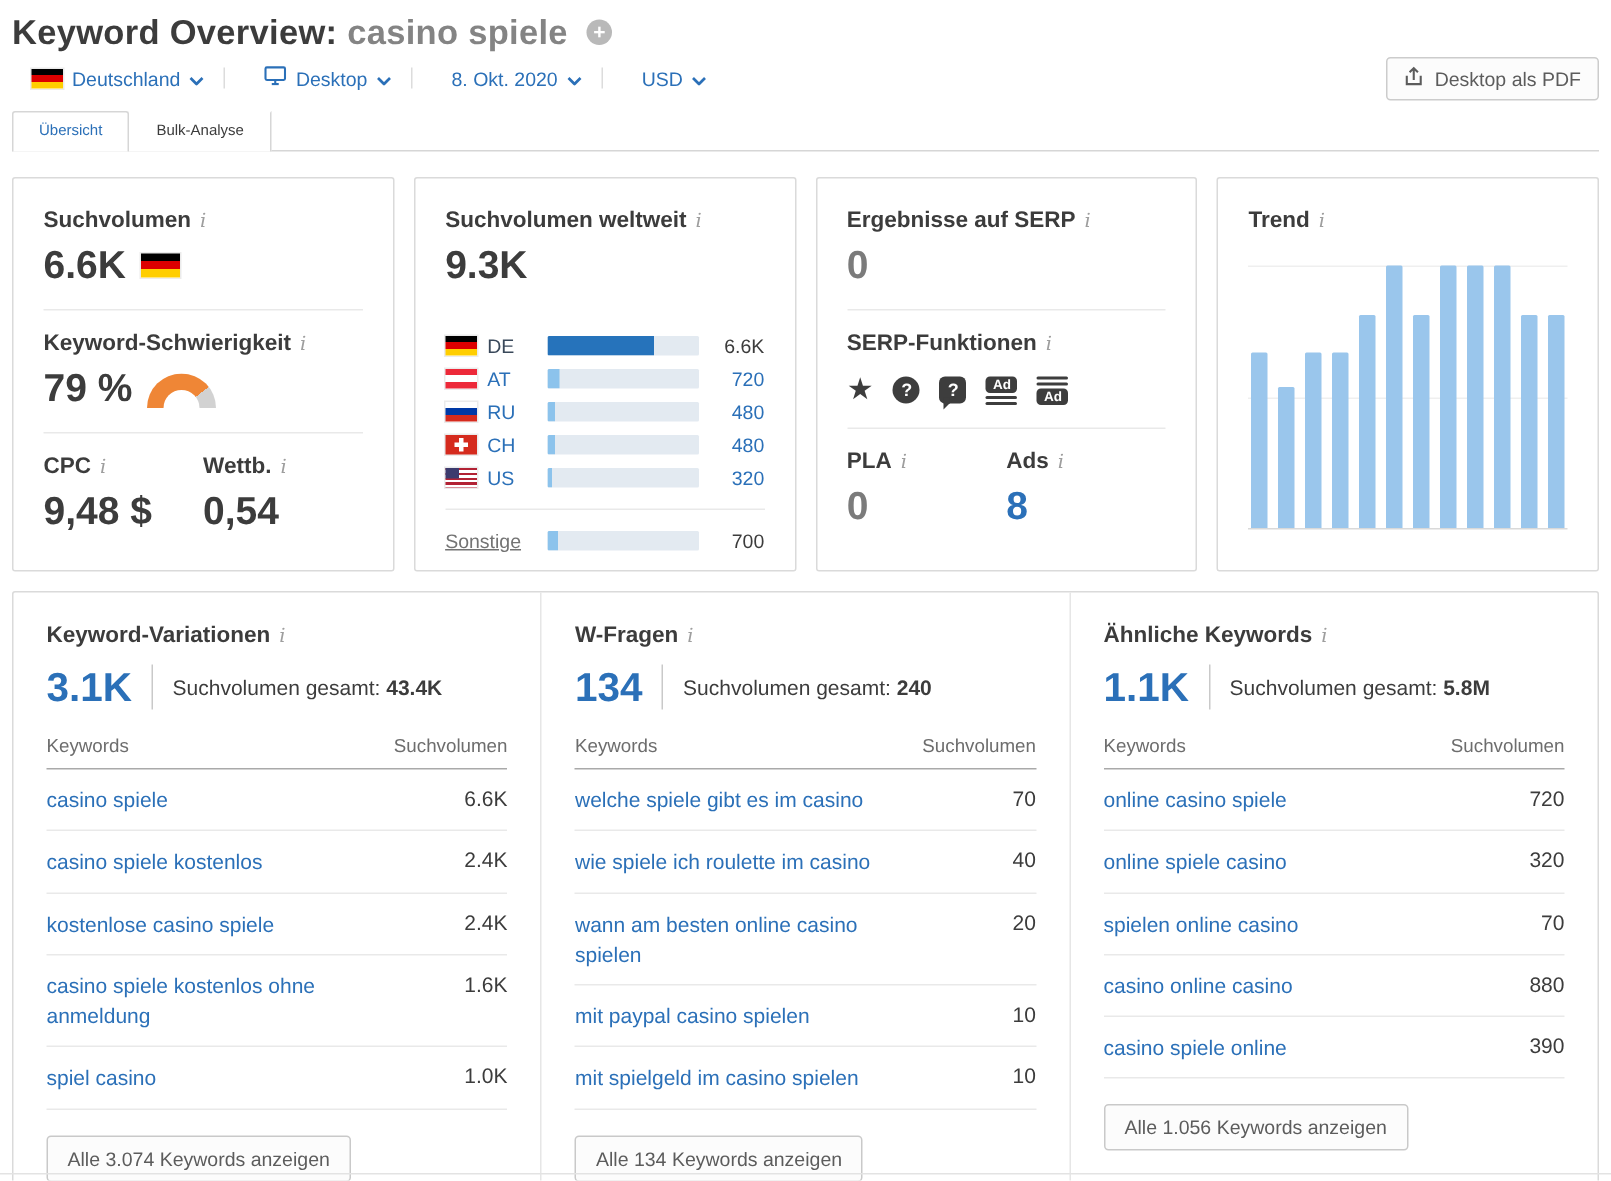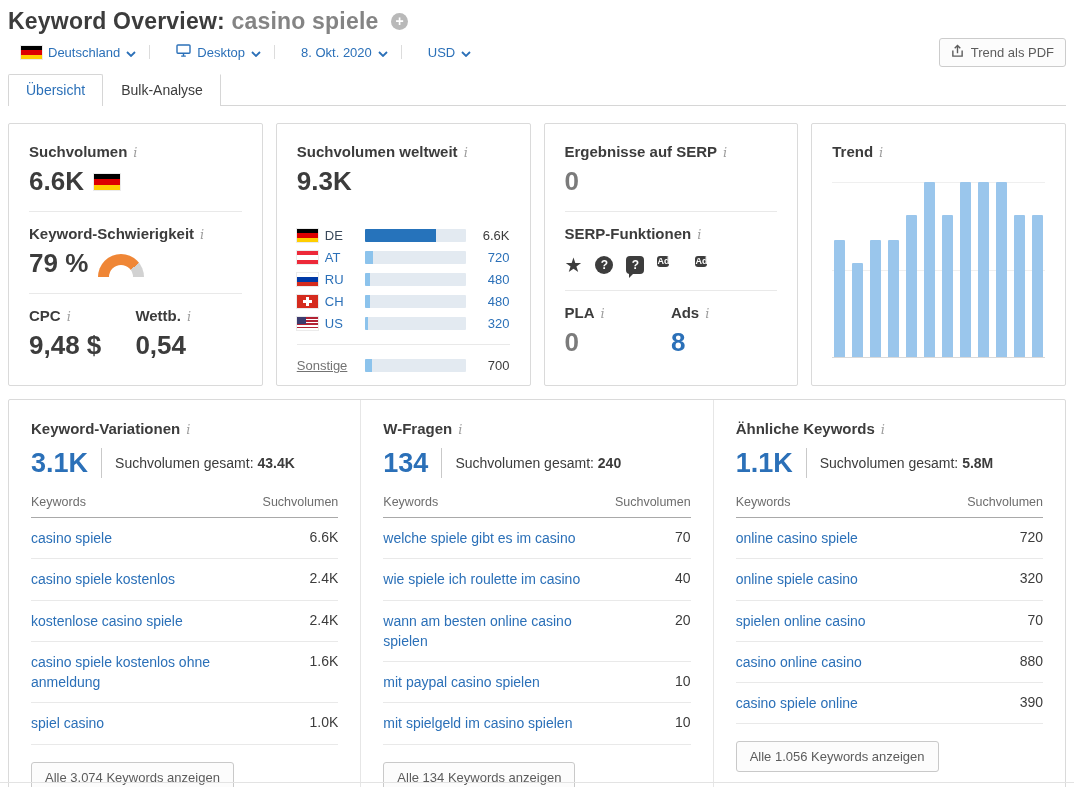--- a/index.html
+++ b/index.html
@@ -20,21 +20,21 @@
   .export-btn { position: absolute; right: 8px; top: 38px; display: flex; align-items: center;
     gap: 7px; border: 1px solid #cccccc; background: #fcfcfc; border-radius: 3px;
     padding: 5px 11px; font-size: 13px; color: #5c5c5c; cursor: pointer; }
 
   .filter-row { display: flex; align-items: center; margin-top: 9px; font-size: 13px; }
   .filter-item { display: flex; align-items: center; gap: 6px; color: #2b70b8; cursor: pointer; padding-left: 13px; }
   .filter-sep { width: 1px; height: 14px; background: #dcdcdc; margin: 0 13px; }
   .chev { margin-top: 1px; }
 
   .tabs-row { margin-top: 13px; display: flex; border-bottom: 1px solid #d6d6d6; }
-  .tab { font-size: 14px; padding: 7px 17px 8px; border: 1px solid transparent;
+  .tab { font-size: 10px; padding: 7px 17px 8px; border: 1px solid transparent;
     border-bottom: none; cursor: pointer; position: relative; top: 1px; background: #fff; }
   .tab.active { color: #2b70b8; border-color: #d6d6d6; border-radius: 2px 2px 0 0; }
   .tab.inactive { color: #3c3c3c; border-right: 1px solid #d6d6d6; }
 
   
   .cards-row { display: flex; gap: 13px; margin-top: 17px; }
   .card { background: #fff; border: 1px solid #dadada; border-radius: 2px;
     height: 263px; padding: 19px 20px; flex: 1; }
   .card-title { font-size: 15px; font-weight: bold; color: #3c3c3c; }
   .i-icon { font-family: "DejaVu Serif", serif; font-style: italic; font-weight: normal;
@@ -82,21 +82,21 @@
   
   .serp-icons { display: flex; align-items: center; gap: 13px; margin-top: 12px; height: 22px; }
   .star-ic { font-size: 20px; color: #3d3d3d; line-height: 1; }
   .qcirc { width: 18px; height: 18px; border-radius: 50%; background: #3d3d3d; color: #fff;
     font-size: 12px; font-weight: bold; display: flex; align-items: center; justify-content: center; }
   .qbub { width: 18px; height: 18px; border-radius: 4px; background: #3d3d3d; color: #fff;
     font-size: 12px; font-weight: bold; display: flex; align-items: center; justify-content: center;
     position: relative; }
   .qbub::after { content:""; position:absolute; bottom:-4px; left:3px;
     border: 4px solid transparent; border-top-color:#3d3d3d; border-left-color:#3d3d3d; }
-  .ad-ic { width: 21px; height: 19px; display: flex; flex-direction: row; gap: 2px; }
+  .ad-ic { width: 21px; height: 19px; display: flex; flex-direction: column; gap: 2px; }
   .ad-badge { background:#3d3d3d; color:#fff; border-radius:3px; font-size:9px; font-weight:bold;
     height: 11px; display:flex; align-items:center; justify-content:center; }
   .ad-line { height: 2px; background: #3d3d3d; border-radius: 1px; }
 
   
   .trend-chart { position: relative; height: 176px; margin-top: 22px;
     border-bottom: 1px solid #d9d9d9; }
   .gridline { position: absolute; left: 0; right: 0; height: 1px; background: #efefef; }
   .trend-bars { position: absolute; inset: 0; display: flex;
     justify-content: space-between; align-items: flex-end; padding: 0 2px; }
@@ -138,21 +138,21 @@
     </h1>
   </div>
 
   <button class="export-btn">
     <span>
       <svg width="13" height="14" viewBox="0 0 14 15">
           <path d="M7 10V2M4 4.5 7 1.5l3 3" stroke="#5c5c5c" stroke-width="1.5" fill="none"></path>
           <path d="M2 7v6h10V7" stroke="#5c5c5c" stroke-width="1.5" fill="none"></path>
         </svg>
     </span>
-    <span>Trend als PDF</span>
+    <span>Desktop als PDF</span>
   </button>
 
   <div class="filter-row">
     <div class="filter-item">
       <span class="flag flag-de"></span>
       <span>Deutschland</span>
       <span class="chev"><svg width="10" height="6" viewBox="0 0 10 6">
             <path d="M1 1l4 4 4-4" stroke="#2b70b8" stroke-width="1.8" fill="none"></path>
           </svg></span>
     </div>

